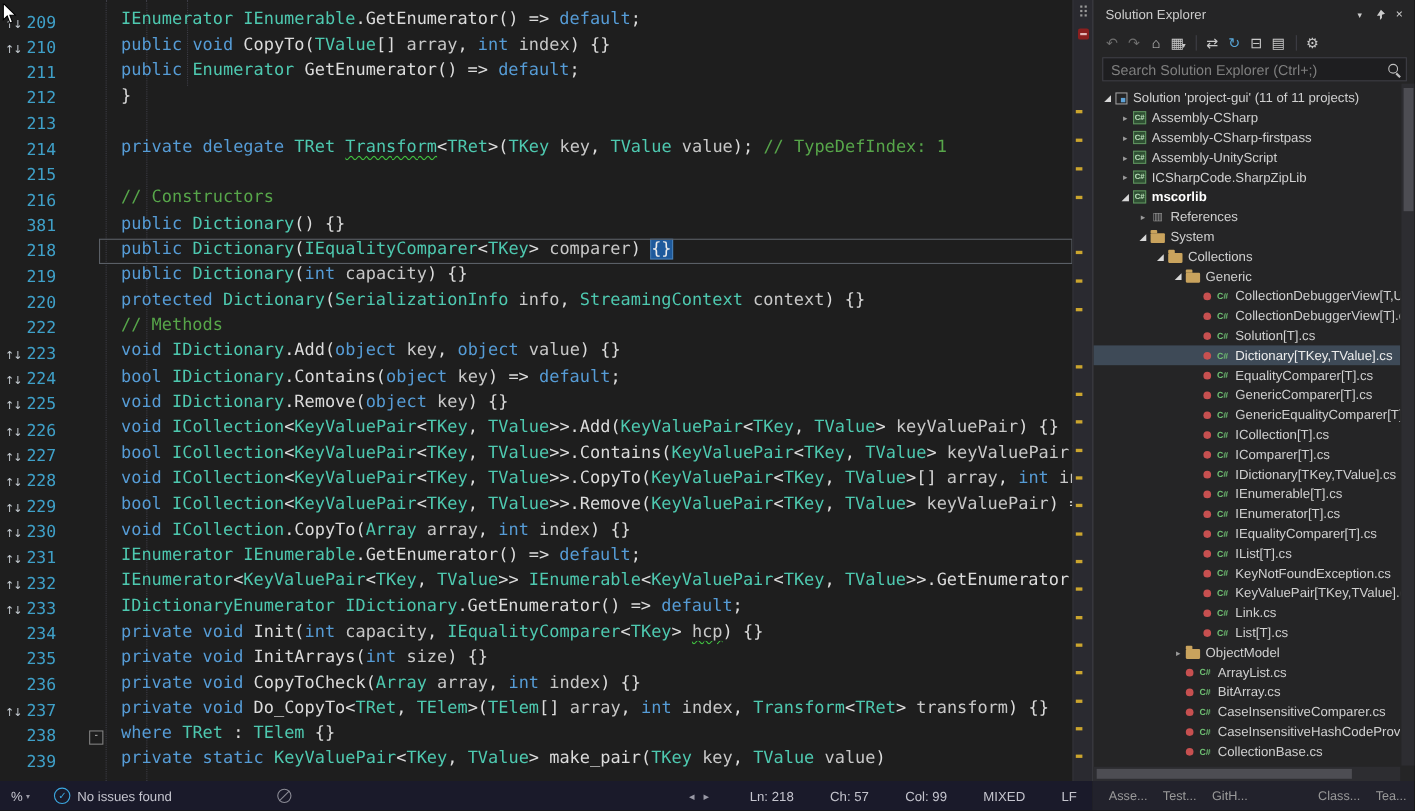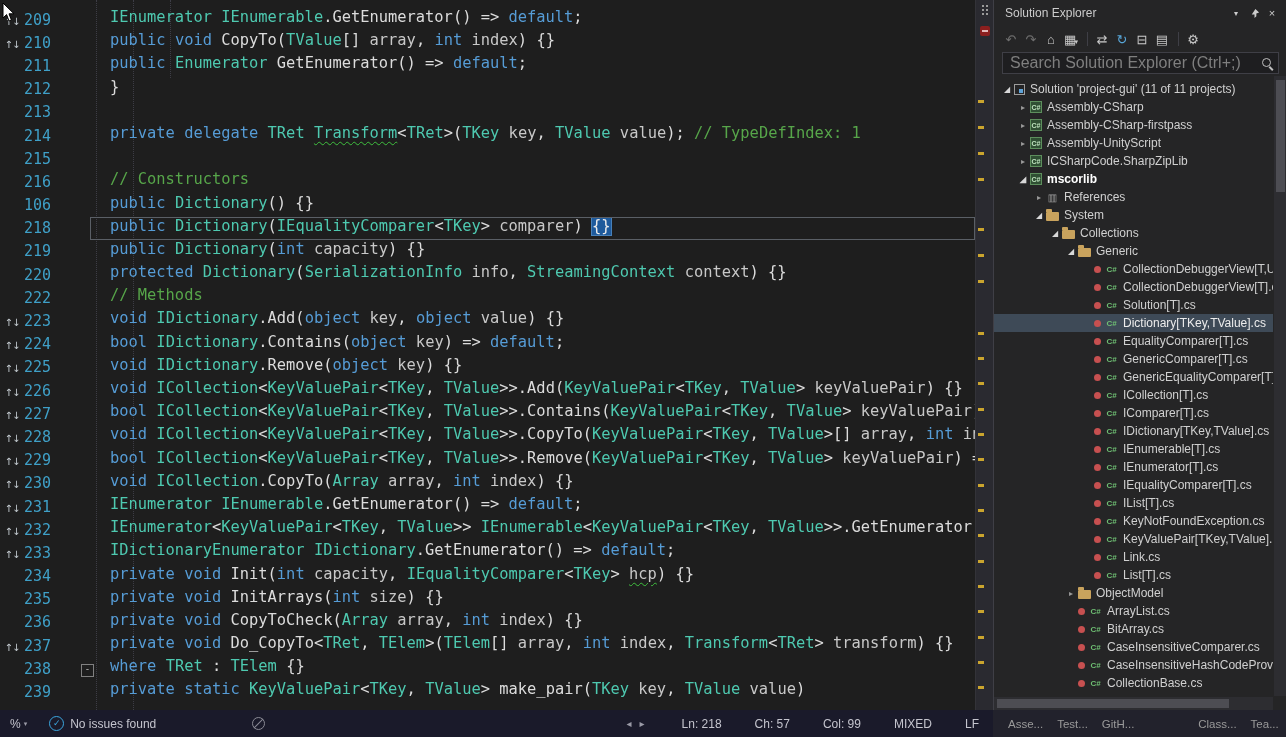--- a/index.html
+++ b/index.html
@@ -37,21 +37,21 @@
   #sepanel{position:absolute;left:993px;top:0;width:293px;height:710px;background:#252526;border-left:1px solid #3F3F46;}
   #se-title{height:26px;display:flex;align-items:center;padding:0 6px 0 11px;color:#CCCCCC;font-size:12px;}
   #se-title .sp{flex:1;}
   .tbtn{width:18px;height:18px;display:flex;align-items:center;justify-content:center;color:#CCCCCC;font-size:11px;}
   #se-toolbar{height:26px;display:flex;align-items:center;padding-left:8px;}
   #se-toolbar .tbtn{font-size:13px;margin-right:2px;}
   .tcaret{font-size:7px;color:#C8C8C8;margin-left:-2px;margin-top:6px;}
   .tsep{width:1px;height:14px;background:#3F3F46;margin:0 5px;}
   #se-search{height:24px;padding:0 8px;position:relative;}
   #se-search input{width:100%;height:22px;box-sizing:border-box;background:#1E1E20;border:1px solid #3F3F46;
-      color:#C8C8C8;font-size:16px;padding:0 24px 0 7px;outline:none;font-family:"Liberation Sans",sans-serif;}
+      color:#C8C8C8;font-size:13px;padding:0 24px 0 7px;outline:none;font-family:"Liberation Sans",sans-serif;}
   #se-search input::placeholder{color:#7F7F7F;}
   .lens{position:absolute;right:16px;top:6px;width:7px;height:7px;border:1.5px solid #C0C0C0;border-radius:50%;}
   .lens:after{content:"";position:absolute;left:7px;top:7px;width:5px;height:1.5px;background:#C0C0C0;transform:rotate(45deg);transform-origin:0 0;}
   #se-tree{position:absolute;left:0;top:80px;right:14px;bottom:14px;overflow:hidden;}
   .trow{height:18px;display:flex;align-items:center;font-size:12px;color:#D0D0D0;white-space:nowrap;overflow:hidden;}
   .trow.sel{background:#3E4A57;color:#ECECEC;}
   .trow.bold{font-weight:bold;color:#FFFFFF;}
   .exp{width:14px;flex:none;font-size:8px;color:#9A9A9A;text-align:center;}
   .exp.open{color:#D8D8D8;}
   .dot{width:7px;height:7px;border-radius:50%;background:#C75050;margin-right:4px;flex:none;}
@@ -100,21 +100,21 @@
     <div class="iguide" style="left:170px;top:0;height:78px;bottom:auto"></div>
     <div id="code-lines">
         <div class="crow"><span class="gut"><span class="garr">↑↓</span></span><span class="lnum">209</span><span class="ccode">            <span class="tk-t">IEnumerator</span><span class="tk-n"> </span><span class="tk-t">IEnumerable</span><span class="tk-n">.GetEnumerator() =&gt; </span><span class="tk-k">default</span><span class="tk-n">;</span></span></div>
         <div class="crow"><span class="gut"><span class="garr">↑↓</span></span><span class="lnum">210</span><span class="ccode">            <span class="tk-k">public</span><span class="tk-n"> </span><span class="tk-k">void</span><span class="tk-n"> CopyTo(</span><span class="tk-t">TValue</span><span class="tk-n">[] </span><span class="tk-p">array</span><span class="tk-n">, </span><span class="tk-k">int</span><span class="tk-n"> </span><span class="tk-p">index</span><span class="tk-n">) {}</span></span></div>
         <div class="crow"><span class="gut"></span><span class="lnum">211</span><span class="ccode">            <span class="tk-k">public</span><span class="tk-n"> </span><span class="tk-t">Enumerator</span><span class="tk-n"> GetEnumerator() =&gt; </span><span class="tk-k">default</span><span class="tk-n">;</span></span></div>
         <div class="crow"><span class="gut"></span><span class="lnum">212</span><span class="ccode">        <span class="tk-n">}</span></span></div>
         <div class="crow"><span class="gut"></span><span class="lnum">213</span><span class="ccode"></span></div>
         <div class="crow"><span class="gut"></span><span class="lnum">214</span><span class="ccode">        <span class="tk-k">private</span><span class="tk-n"> </span><span class="tk-k">delegate</span><span class="tk-n"> </span><span class="tk-t">TRet</span><span class="tk-n"> </span><span class="tk-t wavy">Transform</span><span class="tk-n">&lt;</span><span class="tk-t">TRet</span><span class="tk-n">&gt;(</span><span class="tk-t">TKey</span><span class="tk-n"> </span><span class="tk-p">key</span><span class="tk-n">, </span><span class="tk-t">TValue</span><span class="tk-n"> </span><span class="tk-p">value</span><span class="tk-n">); </span><span class="tk-c">// TypeDefIndex: 1</span></span></div>
         <div class="crow"><span class="gut"></span><span class="lnum">215</span><span class="ccode"></span></div>
         <div class="crow"><span class="gut"></span><span class="lnum">216</span><span class="ccode">        <span class="tk-c">// Constructors</span></span></div>
-        <div class="crow"><span class="gut"></span><span class="lnum">106</span><span class="ccode">        <span class="tk-k">public</span><span class="tk-n"> </span><span class="tk-t">Dictionary</span><span class="tk-n">() {}</span></span></div>
+        <div class="crow"><span class="gut"></span><span class="lnum">381</span><span class="ccode">        <span class="tk-k">public</span><span class="tk-n"> </span><span class="tk-t">Dictionary</span><span class="tk-n">() {}</span></span></div>
         <div class="crow cur"><span class="gut"></span><span class="lnum">218</span><span class="ccode">        <span class="tk-k">public</span><span class="tk-n"> </span><span class="tk-t">Dictionary</span><span class="tk-n">(</span><span class="tk-t">IEqualityComparer</span><span class="tk-n">&lt;</span><span class="tk-t">TKey</span><span class="tk-n">&gt; </span><span class="tk-p">comparer</span><span class="tk-n">) </span><span class="tk-h">{}</span></span></div>
         <div class="crow"><span class="gut"></span><span class="lnum">219</span><span class="ccode">        <span class="tk-k">public</span><span class="tk-n"> </span><span class="tk-t">Dictionary</span><span class="tk-n">(</span><span class="tk-k">int</span><span class="tk-n"> </span><span class="tk-p">capacity</span><span class="tk-n">) {}</span></span></div>
         <div class="crow"><span class="gut"></span><span class="lnum">220</span><span class="ccode">        <span class="tk-k">protected</span><span class="tk-n"> </span><span class="tk-t">Dictionary</span><span class="tk-n">(</span><span class="tk-t">SerializationInfo</span><span class="tk-n"> </span><span class="tk-p">info</span><span class="tk-n">, </span><span class="tk-t">StreamingContext</span><span class="tk-n"> </span><span class="tk-p">context</span><span class="tk-n">) {}</span></span></div>
         <div class="crow"><span class="gut"></span><span class="lnum">222</span><span class="ccode">        <span class="tk-c">// Methods</span></span></div>
         <div class="crow"><span class="gut"><span class="garr">↑↓</span></span><span class="lnum">223</span><span class="ccode">        <span class="tk-k">void</span><span class="tk-n"> </span><span class="tk-t">IDictionary</span><span class="tk-n">.Add(</span><span class="tk-k">object</span><span class="tk-n"> </span><span class="tk-p">key</span><span class="tk-n">, </span><span class="tk-k">object</span><span class="tk-n"> </span><span class="tk-p">value</span><span class="tk-n">) {}</span></span></div>
         <div class="crow"><span class="gut"><span class="garr">↑↓</span></span><span class="lnum">224</span><span class="ccode">        <span class="tk-k">bool</span><span class="tk-n"> </span><span class="tk-t">IDictionary</span><span class="tk-n">.Contains(</span><span class="tk-k">object</span><span class="tk-n"> </span><span class="tk-p">key</span><span class="tk-n">) =&gt; </span><span class="tk-k">default</span><span class="tk-n">;</span></span></div>
         <div class="crow"><span class="gut"><span class="garr">↑↓</span></span><span class="lnum">225</span><span class="ccode">        <span class="tk-k">void</span><span class="tk-n"> </span><span class="tk-t">IDictionary</span><span class="tk-n">.Remove(</span><span class="tk-k">object</span><span class="tk-n"> </span><span class="tk-p">key</span><span class="tk-n">) {}</span></span></div>
         <div class="crow"><span class="gut"><span class="garr">↑↓</span></span><span class="lnum">226</span><span class="ccode">        <span class="tk-k">void</span><span class="tk-n"> </span><span class="tk-t">ICollection</span><span class="tk-n">&lt;</span><span class="tk-t">KeyValuePair</span><span class="tk-n">&lt;</span><span class="tk-t">TKey</span><span class="tk-n">, </span><span class="tk-t">TValue</span><span class="tk-n">&gt;&gt;.Add(</span><span class="tk-t">KeyValuePair</span><span class="tk-n">&lt;</span><span class="tk-t">TKey</span><span class="tk-n">, </span><span class="tk-t">TValue</span><span class="tk-n">&gt; </span><span class="tk-p">keyValuePair</span><span class="tk-n">) {}</span></span></div>
         <div class="crow"><span class="gut"><span class="garr">↑↓</span></span><span class="lnum">227</span><span class="ccode">        <span class="tk-k">bool</span><span class="tk-n"> </span><span class="tk-t">ICollection</span><span class="tk-n">&lt;</span><span class="tk-t">KeyValuePair</span><span class="tk-n">&lt;</span><span class="tk-t">TKey</span><span class="tk-n">, </span><span class="tk-t">TValue</span><span class="tk-n">&gt;&gt;.Contains(</span><span class="tk-t">KeyValuePair</span><span class="tk-n">&lt;</span><span class="tk-t">TKey</span><span class="tk-n">, </span><span class="tk-t">TValue</span><span class="tk-n">&gt; </span><span class="tk-p">keyValuePair</span><span class="tk-n">) =&gt; </span></span></div>
         <div class="crow"><span class="gut"><span class="garr">↑↓</span></span><span class="lnum">228</span><span class="ccode">        <span class="tk-k">void</span><span class="tk-n"> </span><span class="tk-t">ICollection</span><span class="tk-n">&lt;</span><span class="tk-t">KeyValuePair</span><span class="tk-n">&lt;</span><span class="tk-t">TKey</span><span class="tk-n">, </span><span class="tk-t">TValue</span><span class="tk-n">&gt;&gt;.CopyTo(</span><span class="tk-t">KeyValuePair</span><span class="tk-n">&lt;</span><span class="tk-t">TKey</span><span class="tk-n">, </span><span class="tk-t">TValue</span><span class="tk-n">&gt;[] </span><span class="tk-p">array</span><span class="tk-n">, </span><span class="tk-k">int</span><span class="tk-n"> </span><span class="tk-p">index</span></span></div>

